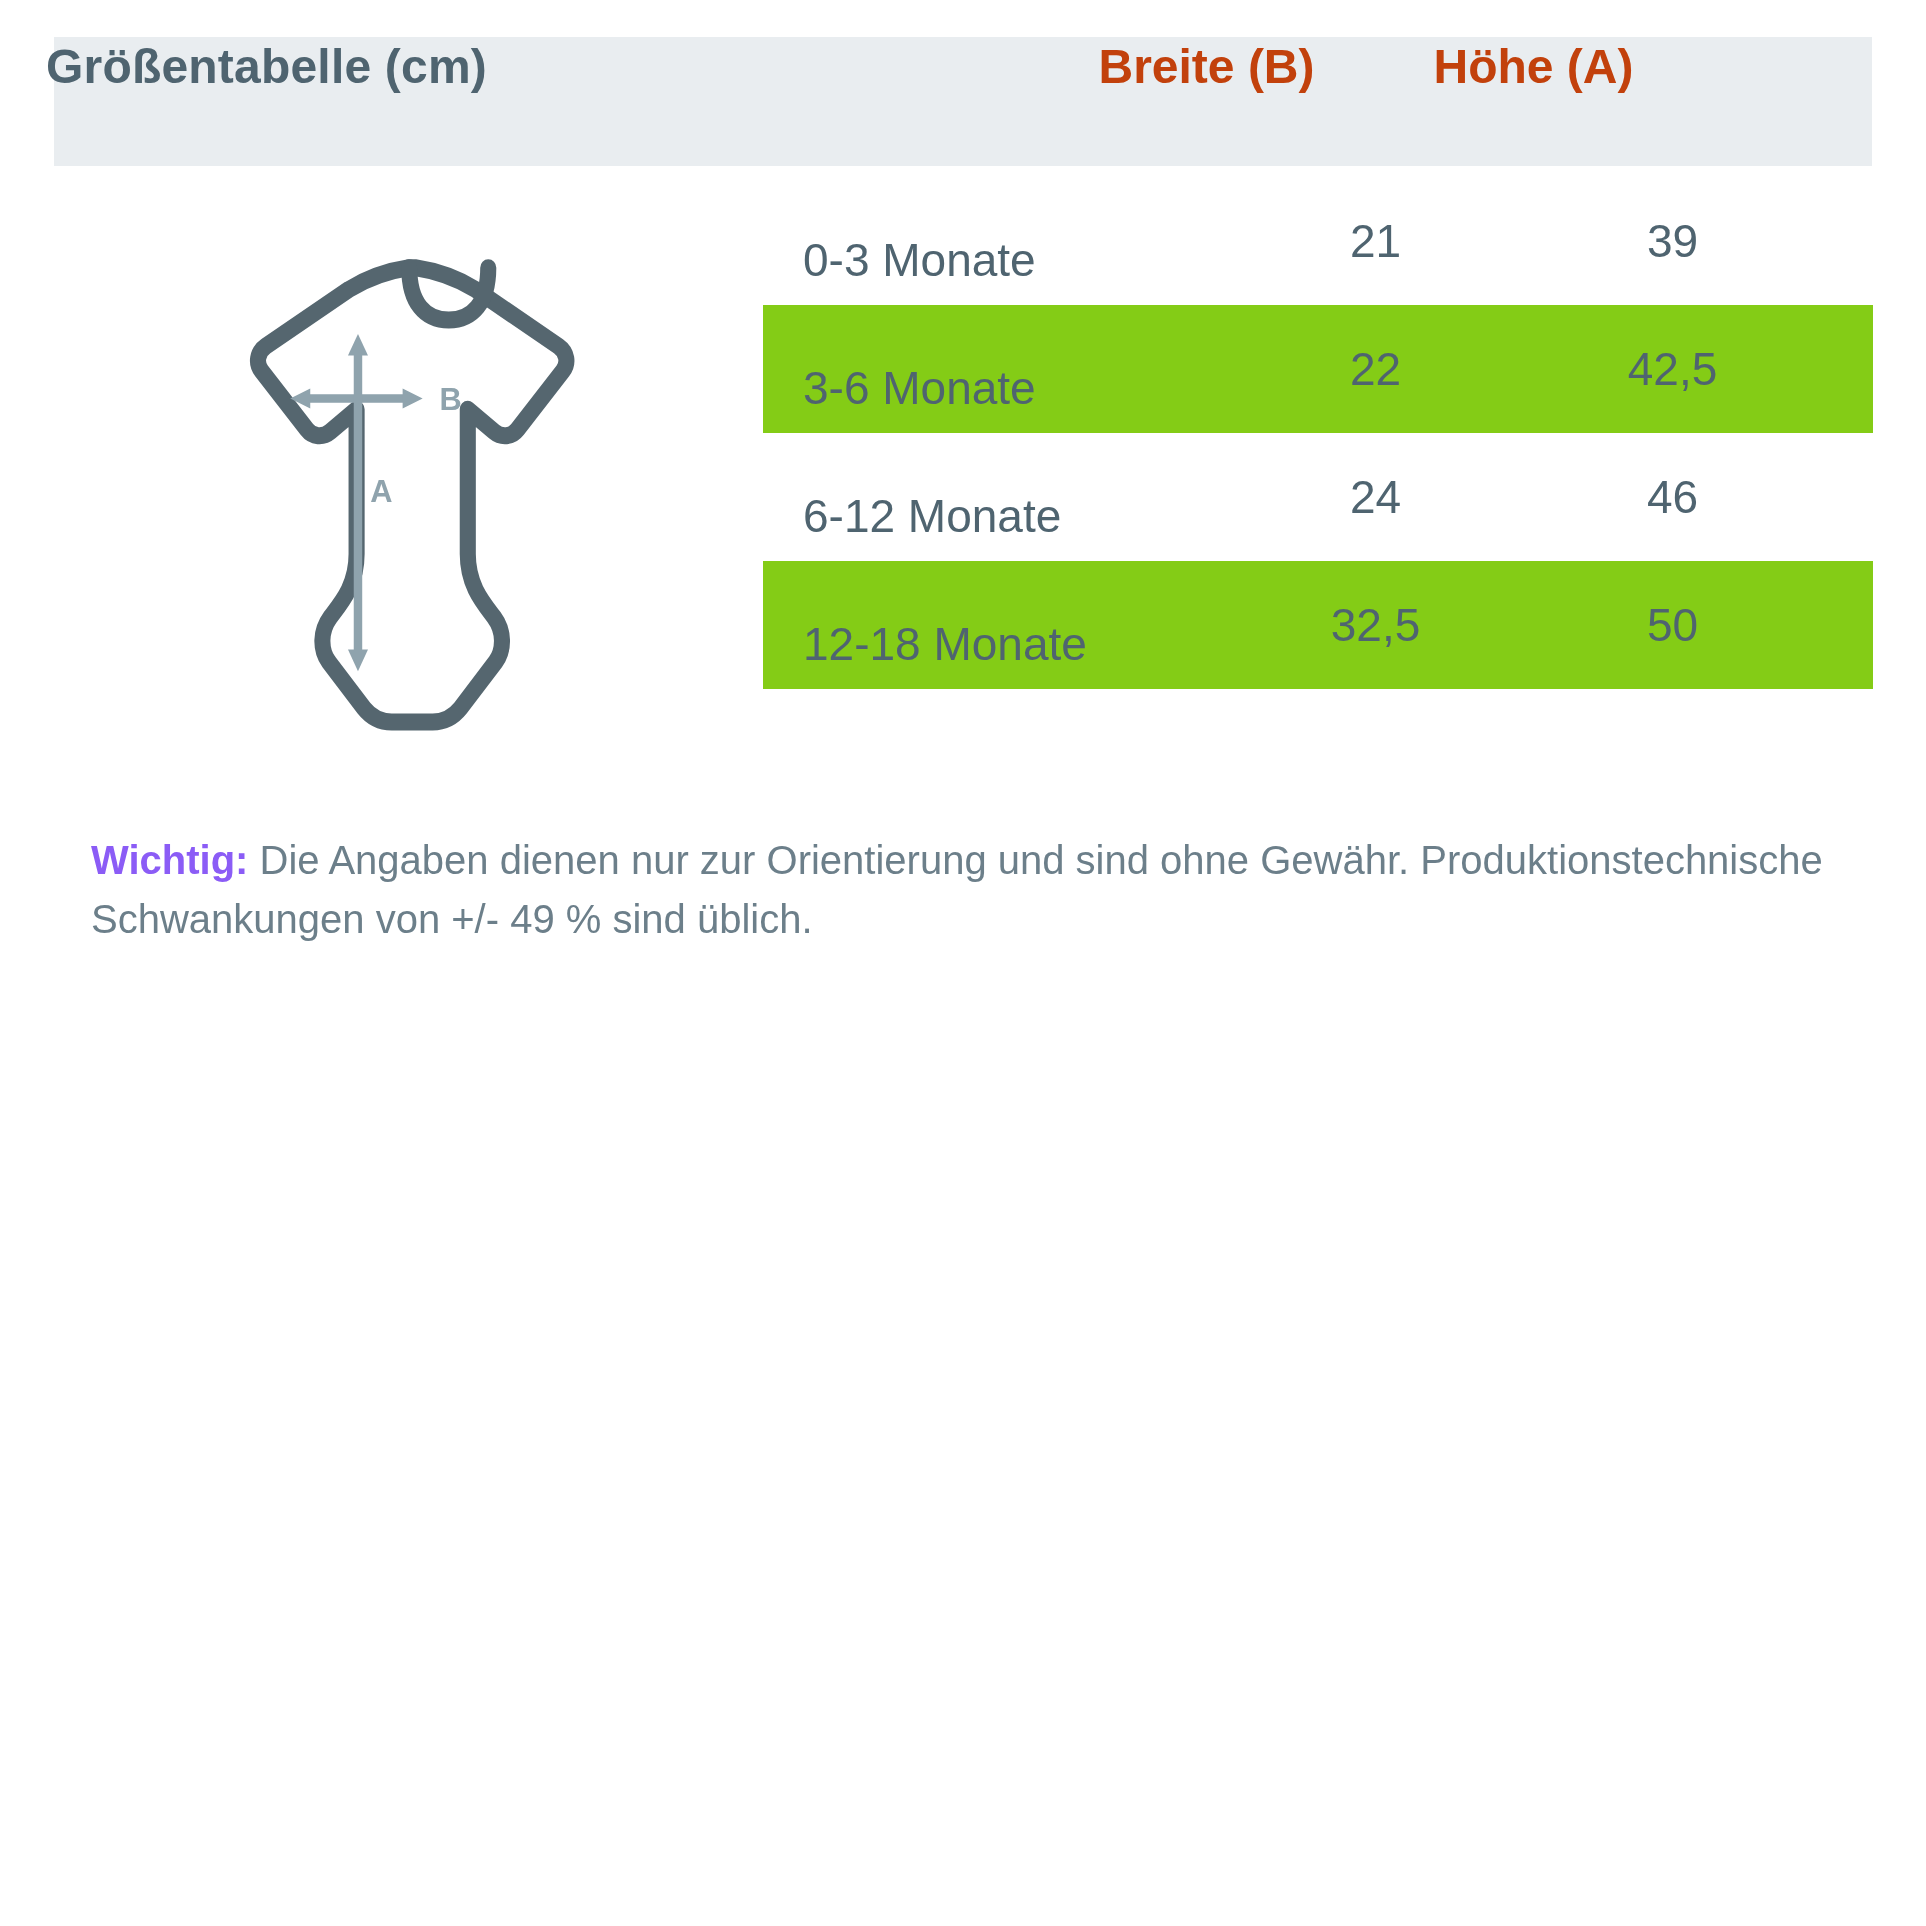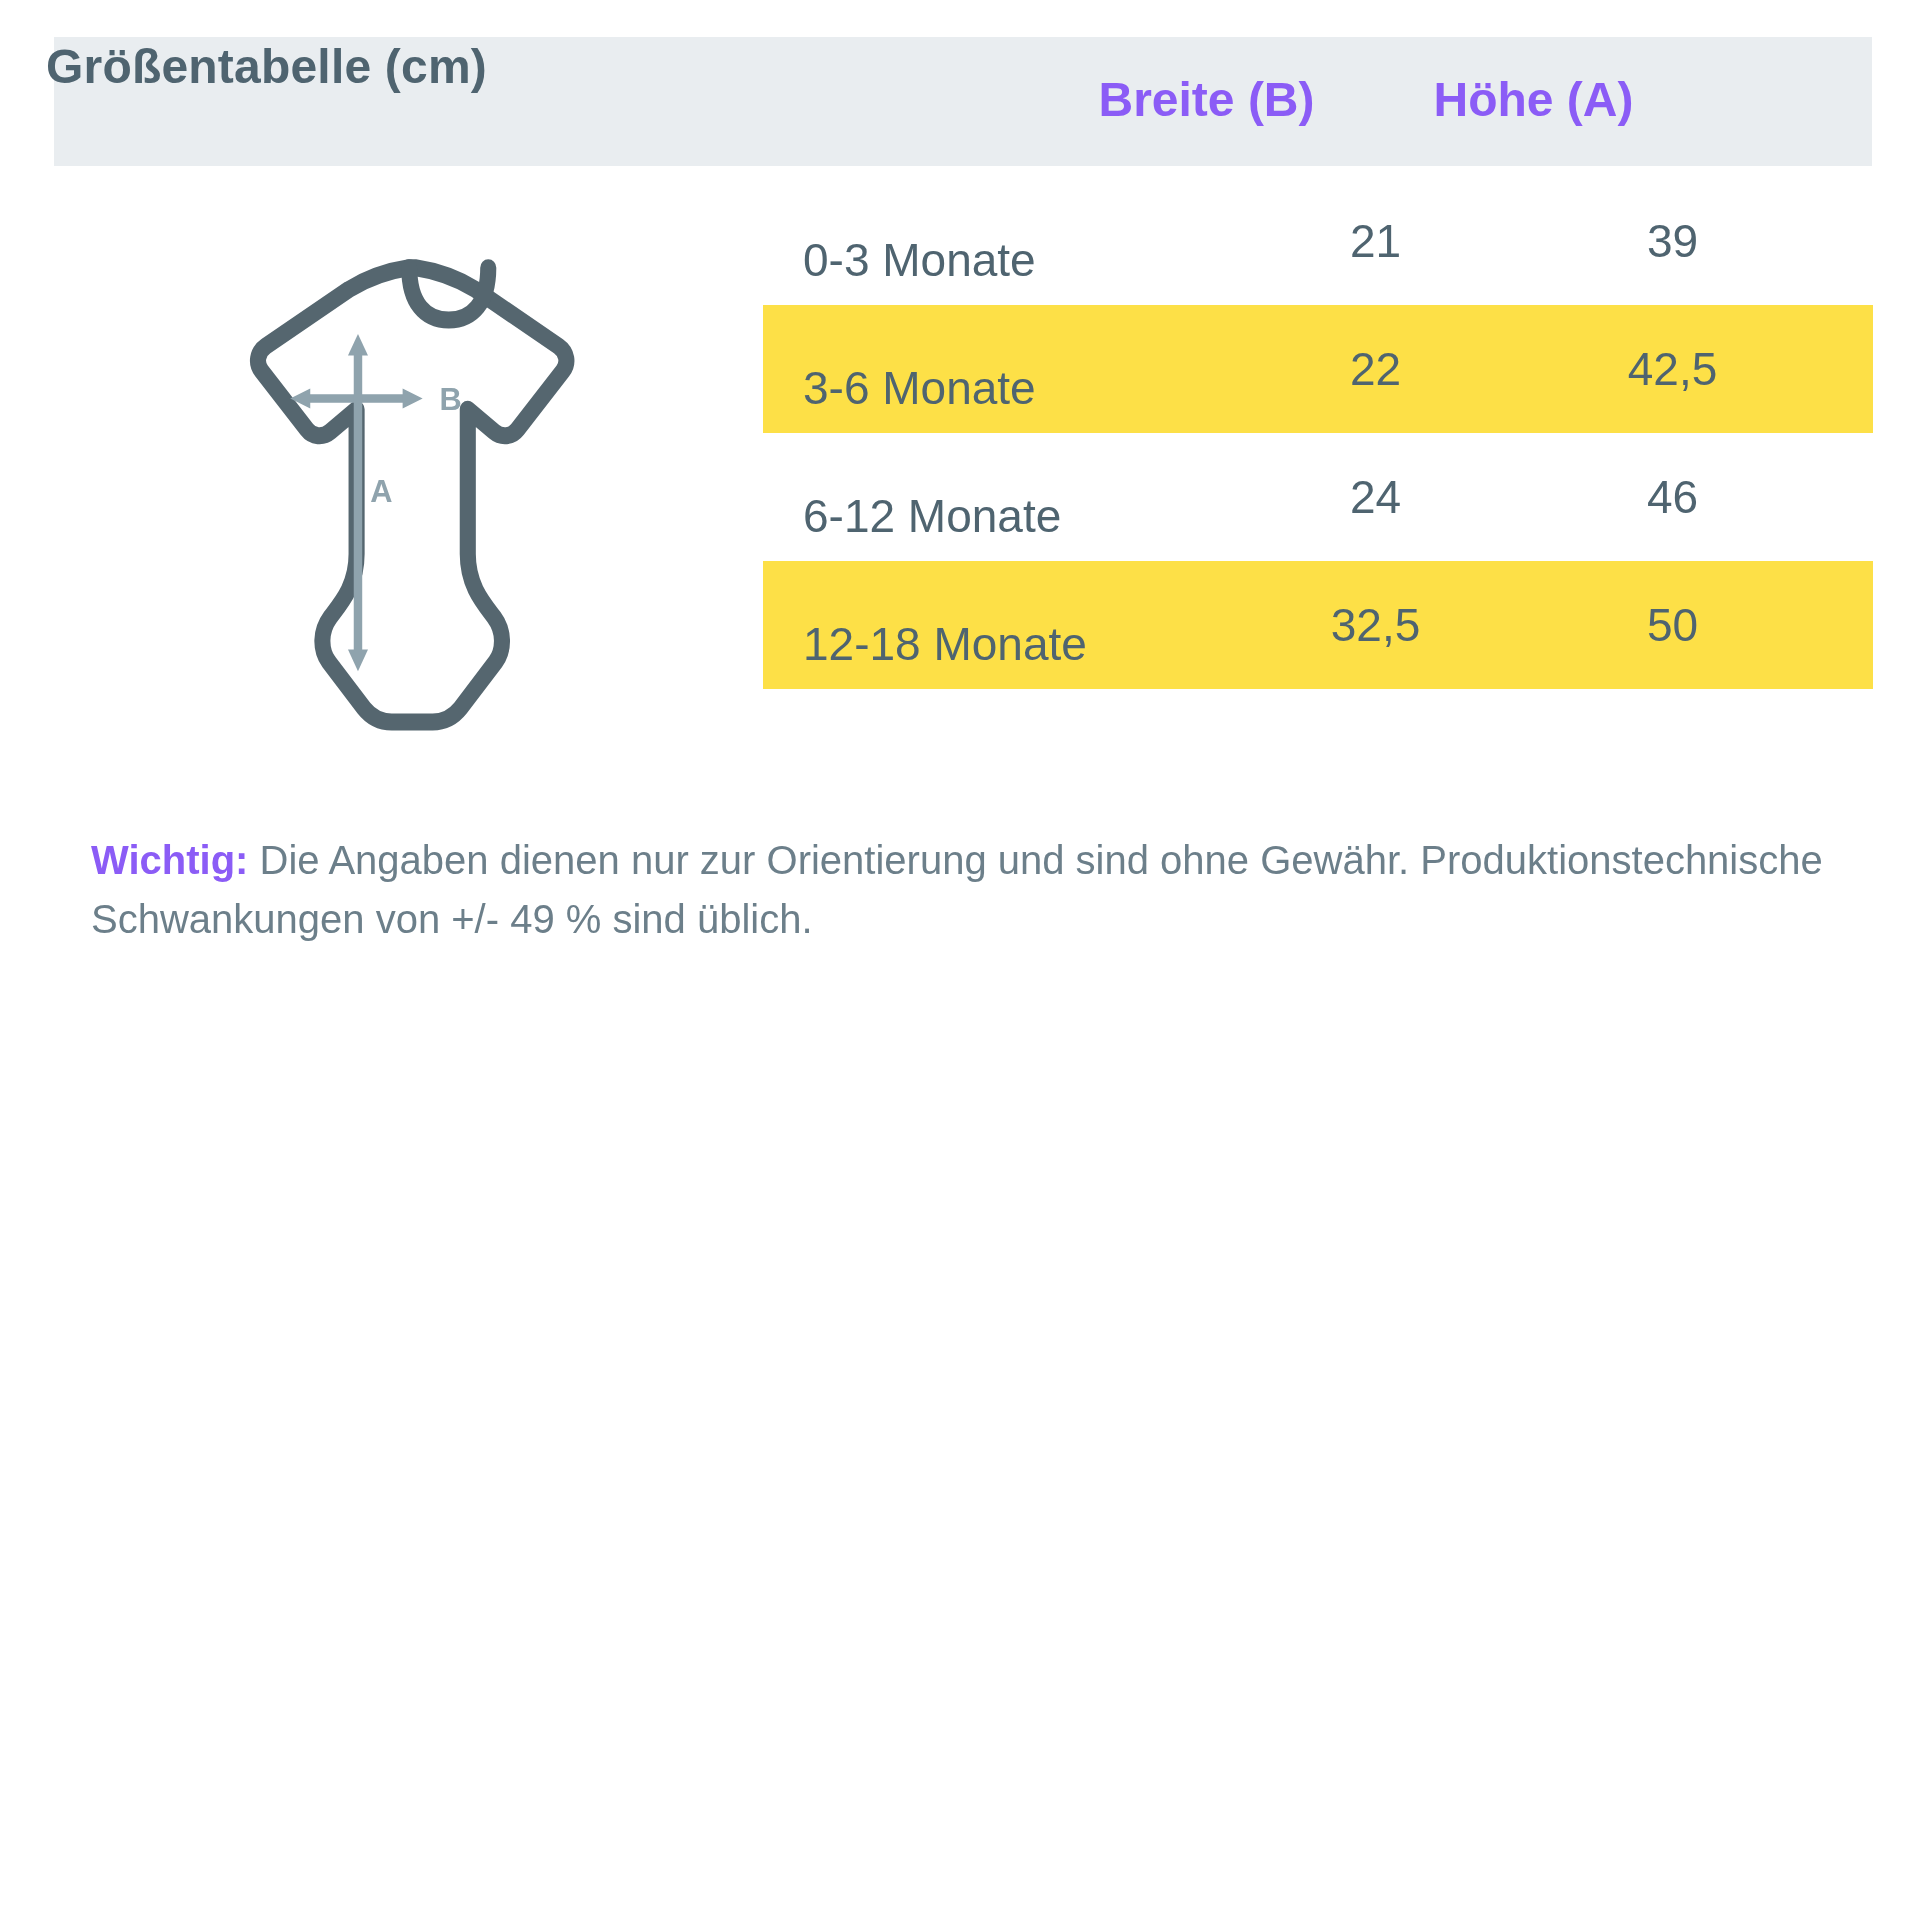--- a/index.html
+++ b/index.html
@@ -38,24 +38,23 @@
     font-weight: bold;
     color: #4f6470;
     letter-spacing: 0.2px;
     white-space: nowrap;
   }
   .header-col {
     position: absolute;
     top: 39px;
     font-size: 48px;
     font-weight: bold;
-    color: #8b5cf6;
+    color: #c2410c;
     text-align: center;
     white-space: nowrap;
-    margin-top: 33px;
   }
   .header-col.b {
     left: 1056px;
     width: 301px;
   }
   .header-col.a {
     left: 1387px;
     width: 293px;
   }
 
@@ -66,21 +65,21 @@
     top: 177px;
     width: 1110px;
   }
   .row {
     position: relative;
     height: 128px;
     display: flex;
     align-items: center;
   }
   .row.alt {
-    background: #fde047;
+    background: #84cc16;
   }
   .cell-label {
     width: 462px;
     padding-left: 40px;
     box-sizing: border-box;
     font-size: 46px;
     color: #4f6470;
     white-space: nowrap;
     margin-top: 37px;
   }

